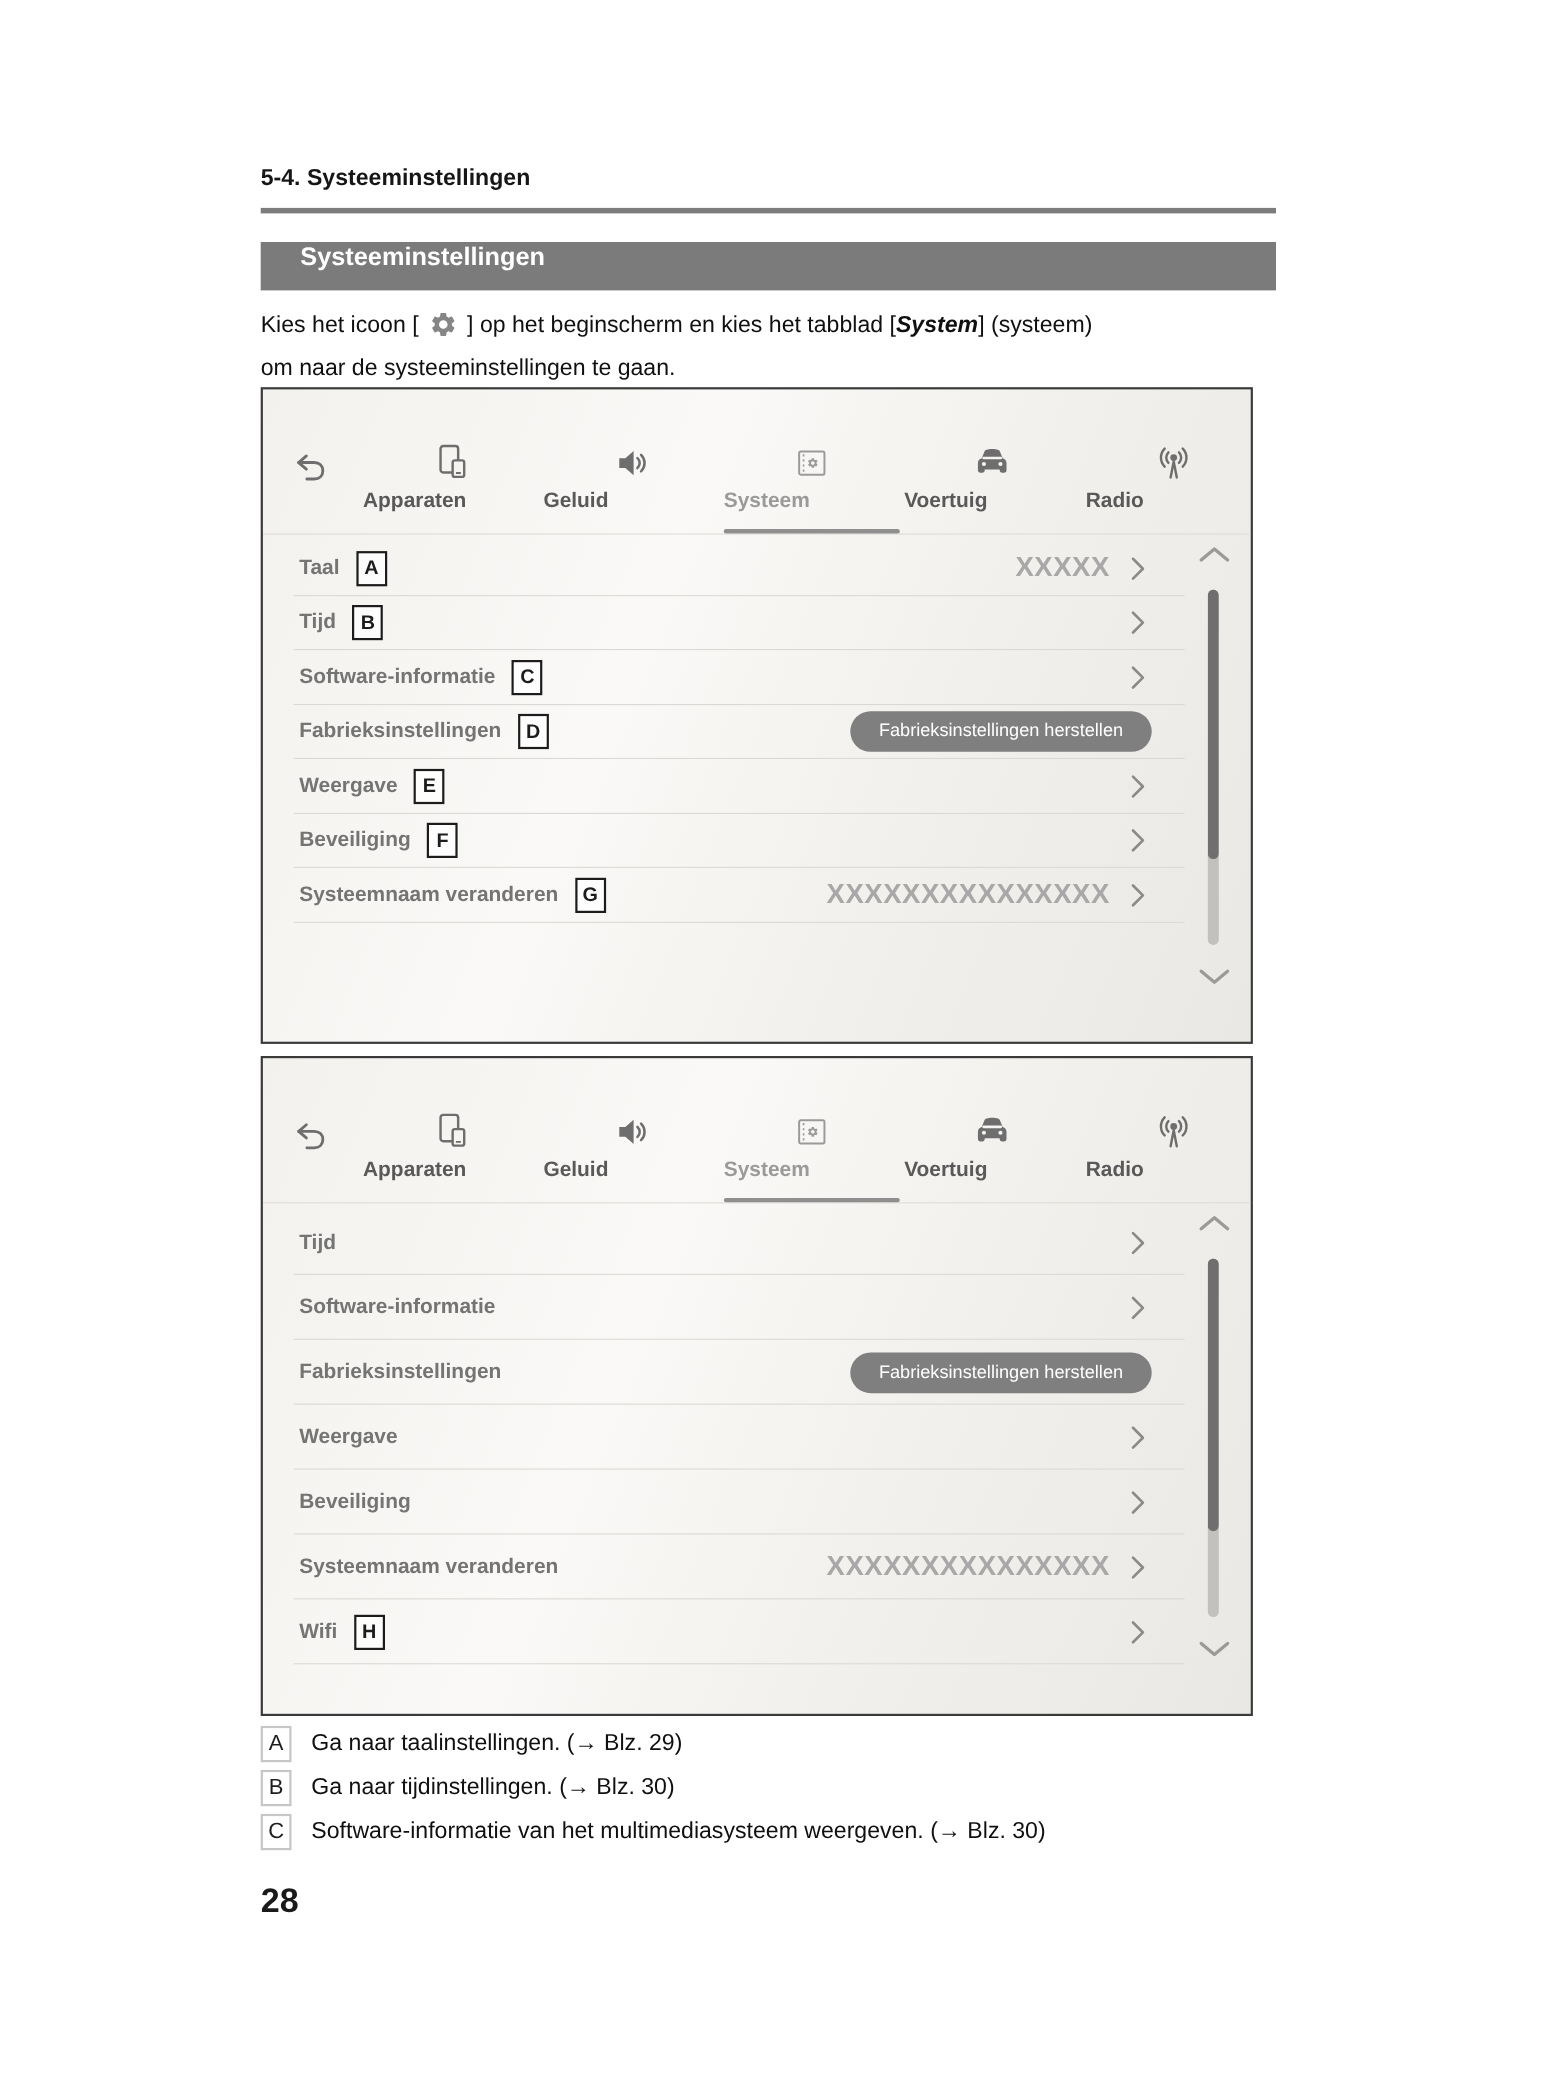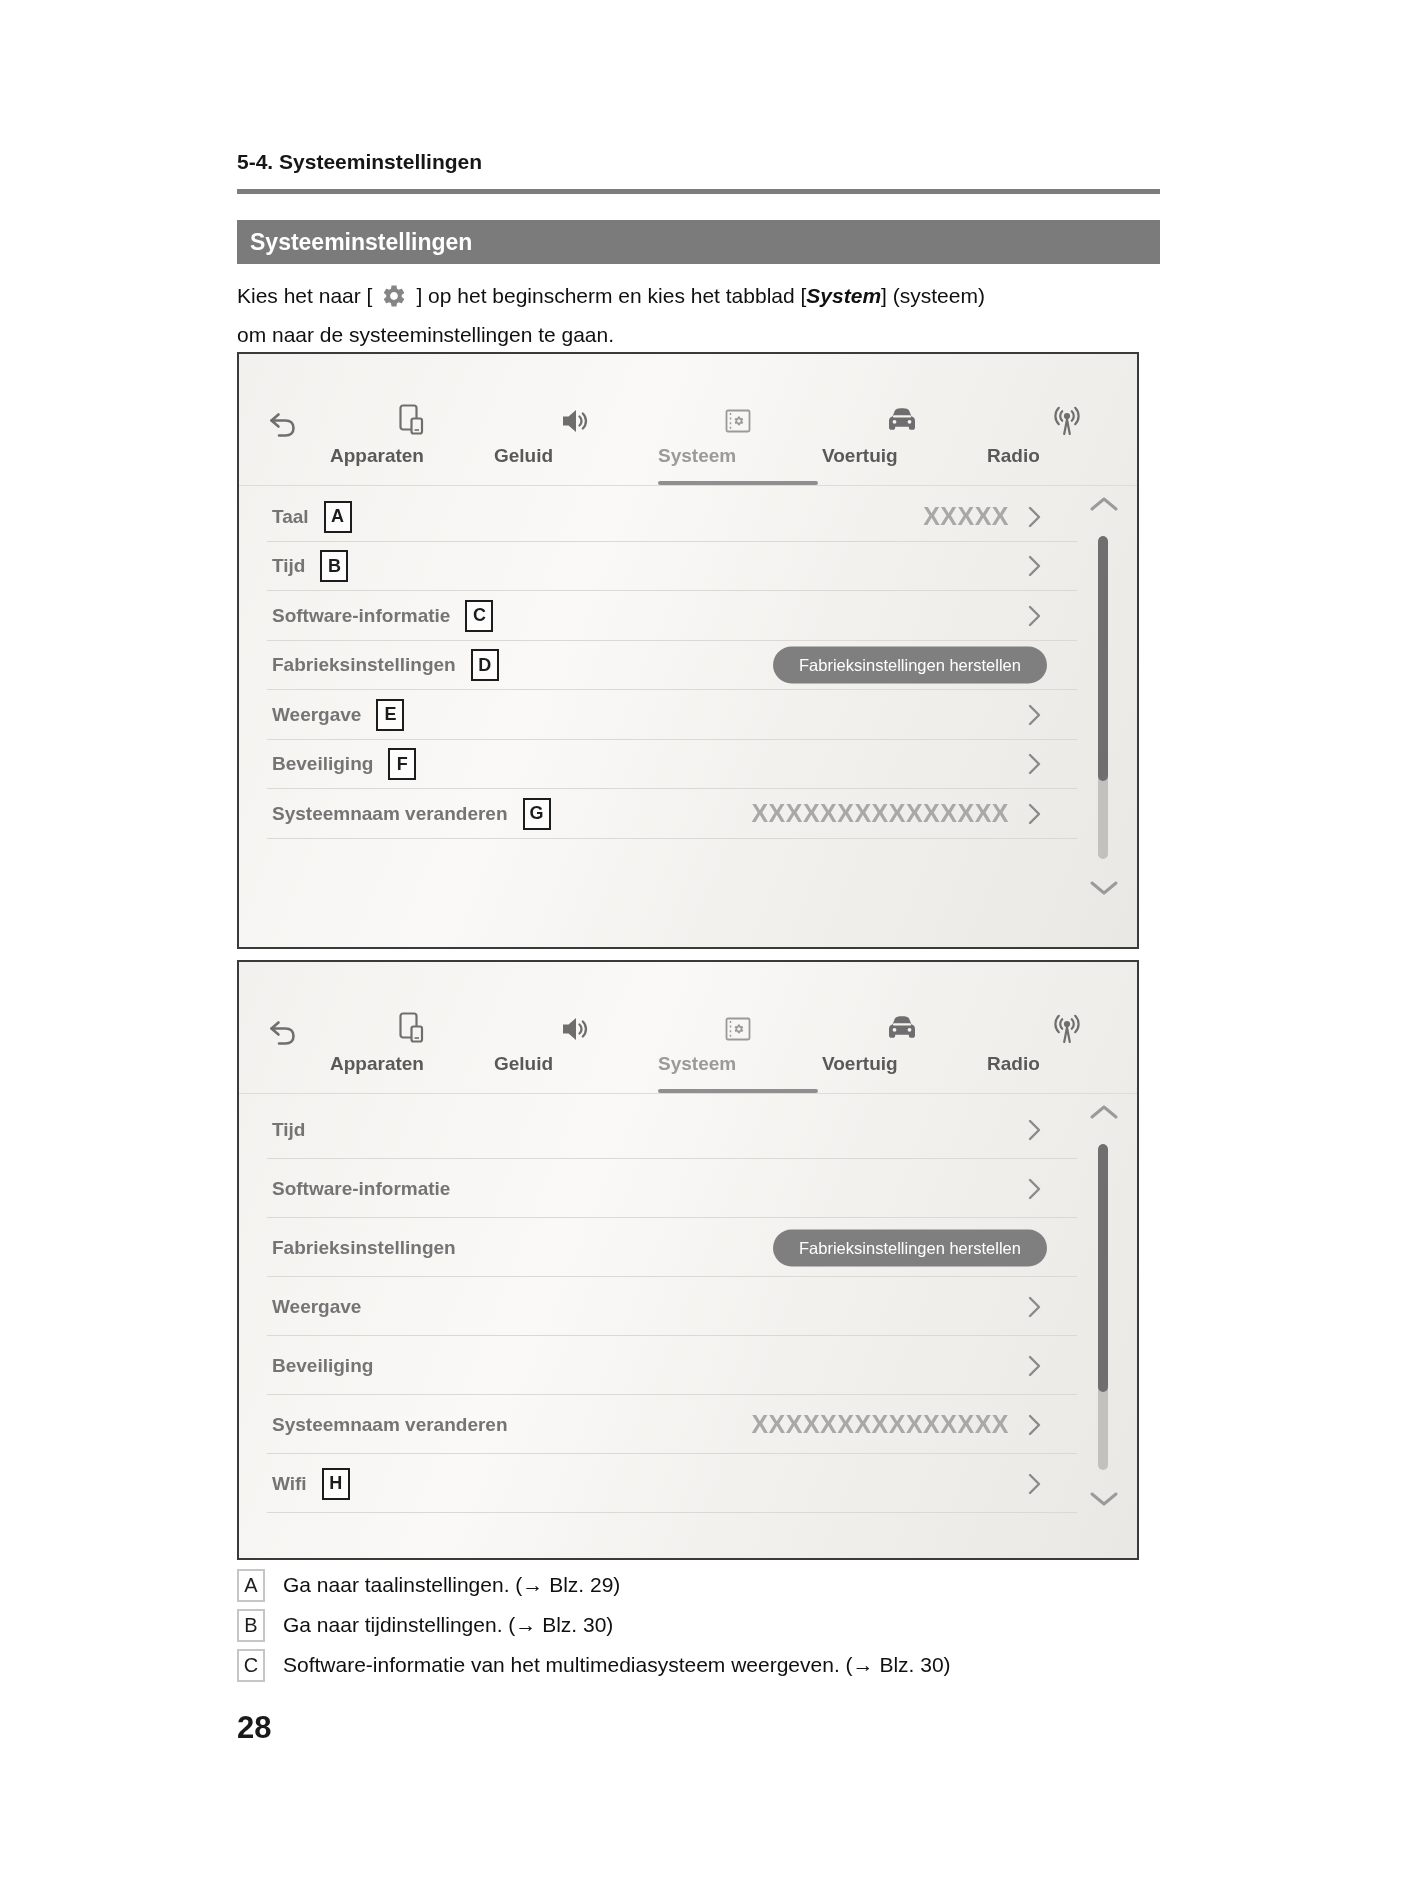--- a/index.html
+++ b/index.html
@@ -8,21 +8,21 @@
     font-family:"Liberation Sans", sans-serif; position:relative;
     -webkit-font-smoothing:antialiased;
   }
   .abs { position:absolute; }
 
   #breadcrumb { left:237px; top:150px; font-size:21px; font-weight:bold; color:#161616; }
   #rule { left:237px; top:189px; width:923px; height:5px; background:#7d7d7d; }
   #titlebar {
     left:237px; top:220px; width:923px; height:44px; background:#7b7b7b;
     color:#ffffff; font-size:23px; font-weight:bold;
-    display:flex; align-items:center; padding-left:13px; box-sizing:border-box;
+    display:flex; align-items:flex-start; padding-left:36px; box-sizing:border-box;
   }
   #intro { left:237px; top:279px; width:960px; font-size:21px; color:#101010; line-height:33px; }
   #intro b { font-weight:bold;font-style:italic; }
   .gear-inline { display:inline-block; vertical-align:-6px; margin:0 9px; }
 
   .screen {
     left:237px; width:902px; box-sizing:border-box;
     border:2px solid #3a3a3a; overflow:hidden;
     background:linear-gradient(112deg,#f2f1ee 0%,#faf9f7 38%,#f3f1ee 62%,#eae8e4 100%);
   }
@@ -78,21 +78,21 @@
 </head>
 <body>
 
 <div id="breadcrumb" class="abs">5-4. Systeeminstellingen</div>
 <div id="rule" class="abs"></div>
 <div id="titlebar" class="abs">
   <span>Systeeminstellingen</span>
 </div>
 
 <div id="intro" class="abs">
-  <span>Kies het naar [</span><span class="gear-inline"><svg width="26" height="26" viewBox="0 0 24 24">
+  <span>Kies het icoon [</span><span class="gear-inline"><svg width="26" height="26" viewBox="0 0 24 24">
         <path fill="#868686" d="M19.14 12.94c.04-.31.06-.63.06-.94s-.02-.63-.07-.94l2.03-1.58c.18-.14.23-.41.12-.61l-1.92-3.32c-.12-.22-.37-.29-.59-.22l-2.39.96c-.5-.38-1.03-.7-1.62-.94l-.36-2.54c-.04-.24-.24-.41-.48-.41h-3.84c-.24 0-.43.17-.47.41l-.36 2.54c-.59.24-1.13.57-1.62.94l-2.39-.96c-.22-.08-.47 0-.59.22L2.74 8.87c-.12.21-.08.47.12.61l2.03 1.58c-.05.3-.09.63-.09.94s.02.64.07.94l-2.03 1.58c-.18.14-.23.41-.12.61l1.92 3.32c.12.22.37.29.59.22l2.39-.96c.5.38 1.03.7 1.62.94l.36 2.54c.05.24.24.41.48.41h3.84c.24 0 .44-.17.47-.41l.36-2.54c.59-.24 1.13-.56 1.62-.94l2.39.96c.22.08.47 0 .59-.22l1.92-3.32c.12-.22.07-.47-.12-.61l-2.01-1.58zM12 15.6c-1.98 0-3.6-1.62-3.6-3.6s1.62-3.6 3.6-3.6 3.6 1.62 3.6 3.6-1.62 3.6-3.6 3.6z"></path>
       </svg></span><span>] op het beginscherm en kies het tabblad [</span><b>System</b><span>] (systeem)</span><br>
   <span>om naar de systeeminstellingen te gaan.</span>
 </div>
 
 <div id="screen1" class="screen abs">
   <div class="tabbar">
     <button class="back-btn">
       <span><svg width="36" height="36" viewBox="0 0 36 36">
             <path d="M13.5 4.5 L6.5 10.5 L13.5 16.5" fill="none" stroke="#6e6e6e" stroke-width="2.6" stroke-linecap="round" stroke-linejoin="round"></path>

